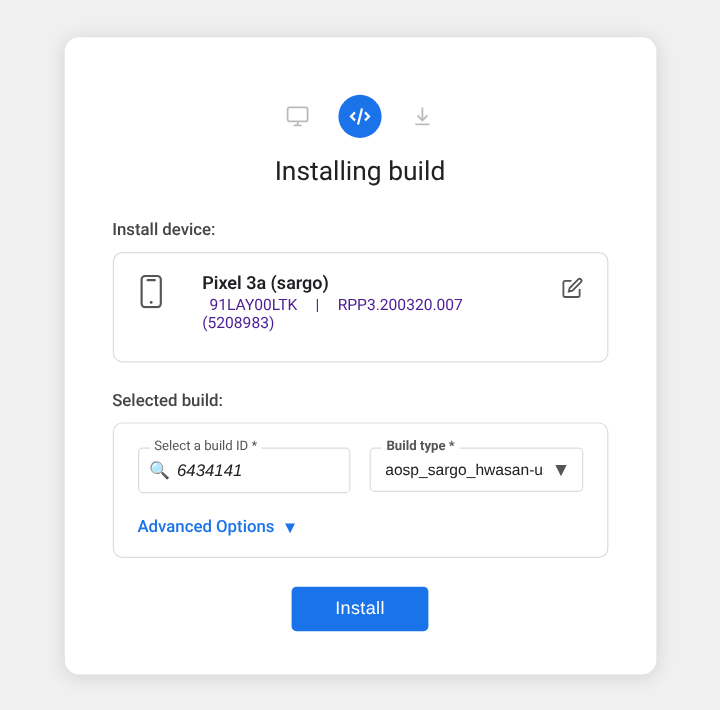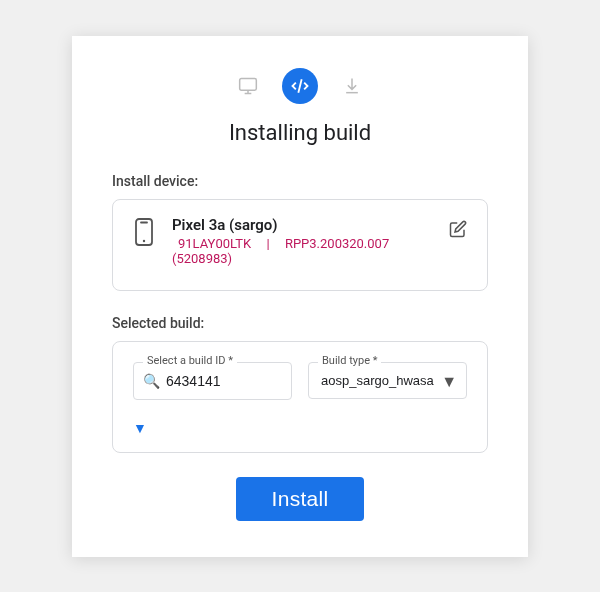--- a/index.html
+++ b/index.html
@@ -6,23 +6,23 @@
     body {
       background: #f0f0f0;
       display: flex;
       align-items: center;
       justify-content: center;
       min-height: 100vh;
       font-family: 'Roboto', Arial, sans-serif;
     }
     .dialog {
       background: #fff;
-      border-radius: 0;
-      width: 456px;
-      padding: 32px 40px 36px;
+      border-radius: 12px;
+      width: 493px;
+      padding: 48px 40px 36px;
       box-shadow: 0 2px 16px rgba(0,0,0,0.12);
     }
     .stepper {
       display: flex;
       justify-content: center;
       align-items: center;
       gap: 16px;
       margin-bottom: 16px;
     }
     .stepper-icon {
@@ -54,21 +54,21 @@
       color: #444;
       margin-bottom: 10px;
       font-weight: 500;
     }
     .device-card {
       border: 1px solid #dadce0;
       border-radius: 8px;
       padding: 16px 20px;
       display: flex;
       align-items: flex-start;
-      gap: 17px;
+      gap: 32px;
       margin-bottom: 24px;
     }
     .device-icon {
       color: #555;
       margin-top: 2px;
       flex-shrink: 0;
     }
     .device-info {
       flex: 1;
     }
@@ -78,21 +78,21 @@
       color: #202124;
       margin-bottom: 2px;
     }
     .device-serial {
       font-size: 13px;
       color: #555;
       margin-bottom: 8px;
     }
     .device-serial span {
       margin: 16px 6px;
-      color: #be185d;
+      color: #4c1d95;
     }
     .connected-badge {
       display: inline-block;
       background: #e6f4ea;
       color: #188038;
       border-radius: 12px;
       padding: 3px 12px;
       font-size: 13px;
       font-weight: 500;
     }
@@ -128,20 +128,21 @@
     }
     .field-input {
       width: 100%;
       border: 1px solid #dadce0;
       border-radius: 4px;
       padding: 10px 12px 10px 32px;
       font-size: 14px;
       color: #202124;
       outline: none;
       background: #fff;
+      font-style: italic;
     }
     .search-icon-inner {
       position: absolute;
       left: 10px;
       top: 50%;
       transform: translateY(-50%);
       color: #555;
       font-size: 14px;
     }
     .field-select {
@@ -161,21 +162,21 @@
       position: relative;
     }
     .select-wrapper label {
       position: absolute;
       top: -8px;
       left: 10px;
       background: #fff;
       padding: 0 4px;
       font-size: 11px;
       color: #555;
-      font-weight: 400;
+      font-weight: 700;
       z-index: 1;
     }
     .chevron-icon {
       position: absolute;
       right: 10px;
       top: 50%;
       transform: translateY(-50%);
       pointer-events: none;
       color: #555;
     }
@@ -219,21 +220,21 @@
     .install-btn {
       display: flex;
       justify-content: center;
     }
     .install-button {
       background: #1a73e8;
       color: #fff;
       border: none;
       border-radius: 4px;
       padding: 10px 36px;
-      font-size: 21px;
+      font-size: 15px;
       font-weight: 500;
       cursor: pointer;
       letter-spacing: 0.3px;
     }
   </style>
 </head>
 <body>
 
 <div class="dialog">
 
@@ -298,20 +299,21 @@
         <label>Build type *</label>
         <select class="field-select">
           <option>aosp_sargo_hwasan-user...</option>
         </select>
         <span class="chevron-icon">▼</span>
       </div>
     </div>
 
 
     <div class="advanced-options">
+      <span>Advanced Options</span>
       <span>▼</span>
     </div>
   </div>
 
   <div class="install-btn">
     <button class="install-button">Install</button>
   </div>
 </div>
 
 </body></html>

